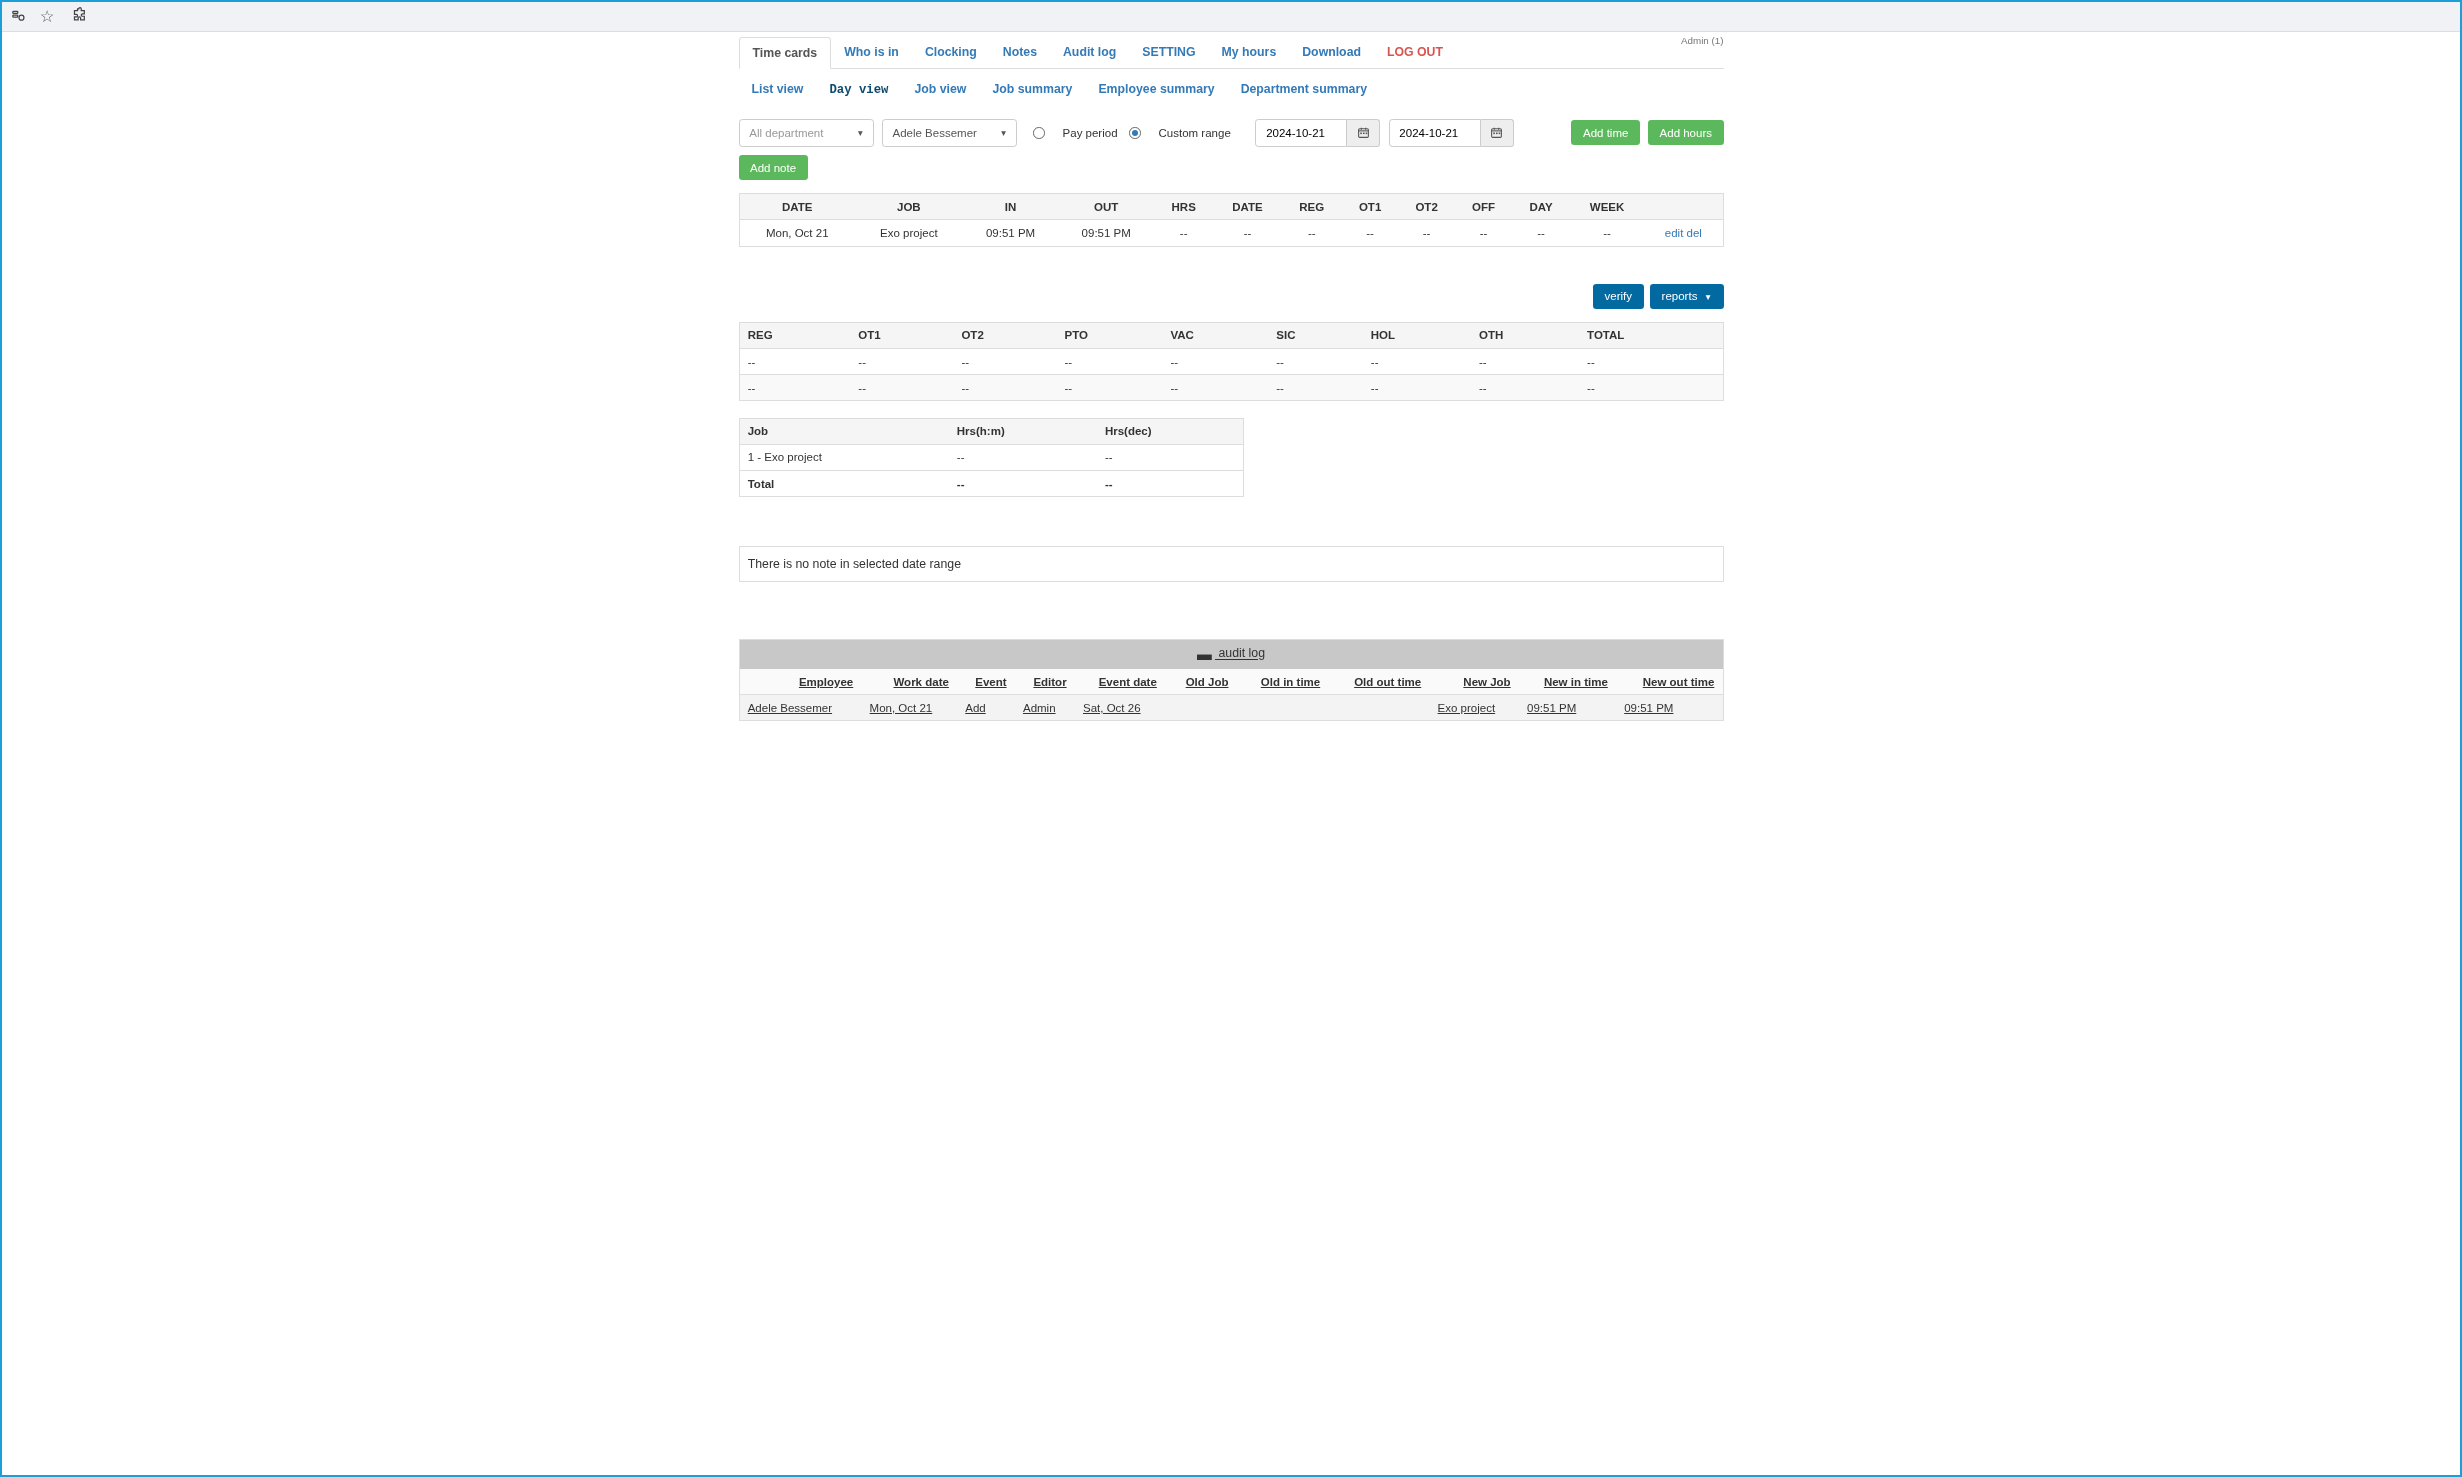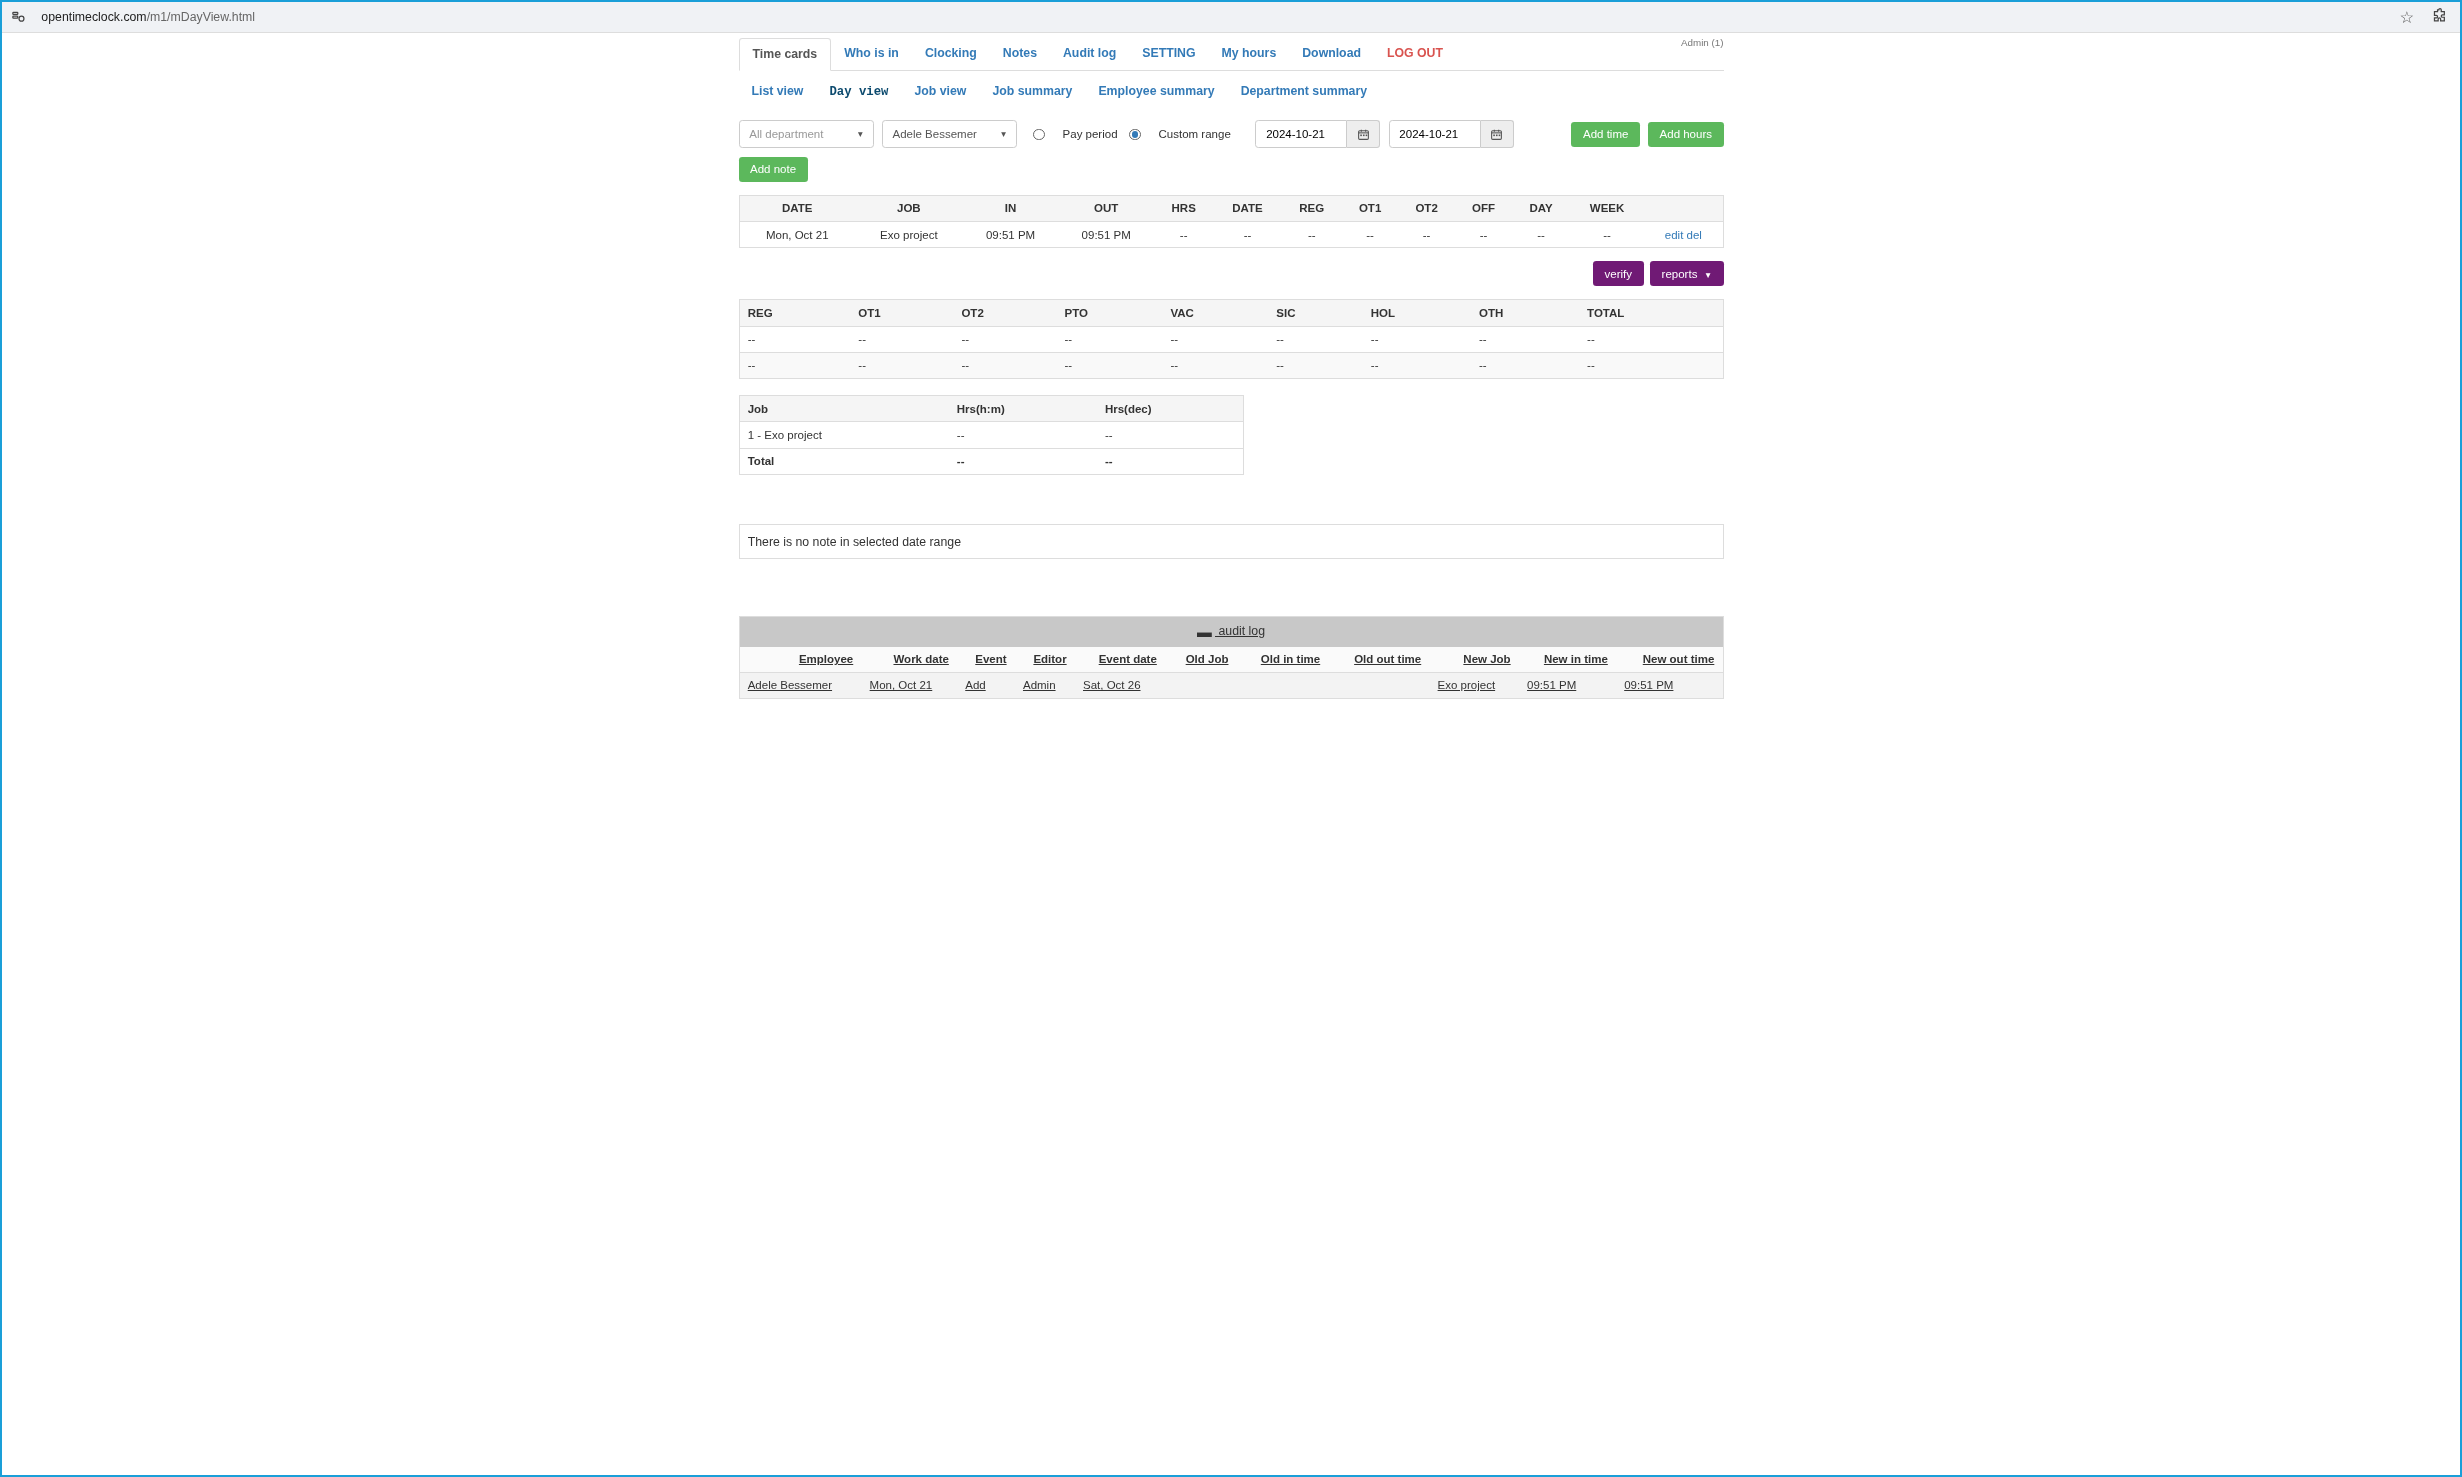--- a/index.html
+++ b/index.html
@@ -38,21 +38,21 @@
     .radio-group { display:flex; align-items:center; gap:11.5px; margin-left:8.2px;}
     .radio-item { display:flex; align-items:center; gap:18px; font-size:11.5px; color:#333;}
     .radio-circle { width:11.5px; height:11.5px; border:0.8px solid #666; border-radius:50%; display:inline-flex; align-items:center; justify-content:center;}
     .radio-circle.checked::after { content:""; width:6.6px; height:6.6px; background:#337ab7; border-radius:50%; }
     .date-group { display:flex; }
     .date-input { border:0.8px solid #ccc; border-radius:3.3px 0 0 3.3px; height:28px; padding:0 9.8px; font-size:11.5px; width:92px; }
     .date-btn { border:0.8px solid #ccc; border-left:none; border-radius:0 3.3px 3.3px 0; background:#eee; width:33px; height:28px; display:flex; align-items:center; justify-content:center; cursor:pointer;}
     .spacer { flex:1; }
     .btn { border:none; border-radius:3.3px; padding:6.6px 11.5px; font-size:11.5px; cursor:pointer; color:#fff; }
     .btn-green { background:#5cb85c; }
-    .btn-blue { background:#701a75; }
+    .btn-blue { background:#0369a1;margin-top:24px; }
     .actions-right { display:flex; gap:6.6px; justify-content:flex-end; margin:13px 0;}
 
     table { width:100%; border-collapse:collapse; border:0.8px solid #ddd; font-size:11.5px;}
     th, td { padding:6.6px 8.2px; text-align:left; }
     thead tr { background:#f5f5f5; border-bottom:0.8px solid #ddd;}
     thead th { font-weight:bold; }
     tbody tr { border-top:0.8px solid #ddd; }
 
     .timelog thead th { text-align:center; }
     .timelog thead th:first-child { text-align:center; }
@@ -82,23 +82,20 @@
 
 <div class="browser-frame">
   <div class="address-bar">
     <span class="addr-icon">
       <svg width="14.8" height="14.8" viewBox="0 0 24 24" fill="none" stroke="#444" stroke-width="2">
           <rect x="3" y="4" width="8" height="3" rx="1"></rect>
           <rect x="3" y="10" width="8" height="3" rx="1"></rect>
           <circle cx="17" cy="14" r="4"></circle>
         </svg>
     </span>
-    <div class="address-field">
-      <span class="url-bold">opentimeclock.com</span><span class="url-rest">/m1/mDayView.html</span>
-    </div>
     <span class="star-icon">☆</span>
     <span class="ext-icon">
       <svg width="14.8" height="14.8" viewBox="0 0 24 24" fill="none" stroke="#444" stroke-width="2">
           <path d="M9 3v3H4v6h3a2 2 0 1 1 0 4H4v5h6v-3a2 2 0 1 1 4 0v3h6v-6h-3a2 2 0 1 1 0-4h3V6h-5V3a2 2 0 1 0-4 0z"></path>
         </svg>
     </span>
   </div>
 
   <div class="container">
 

